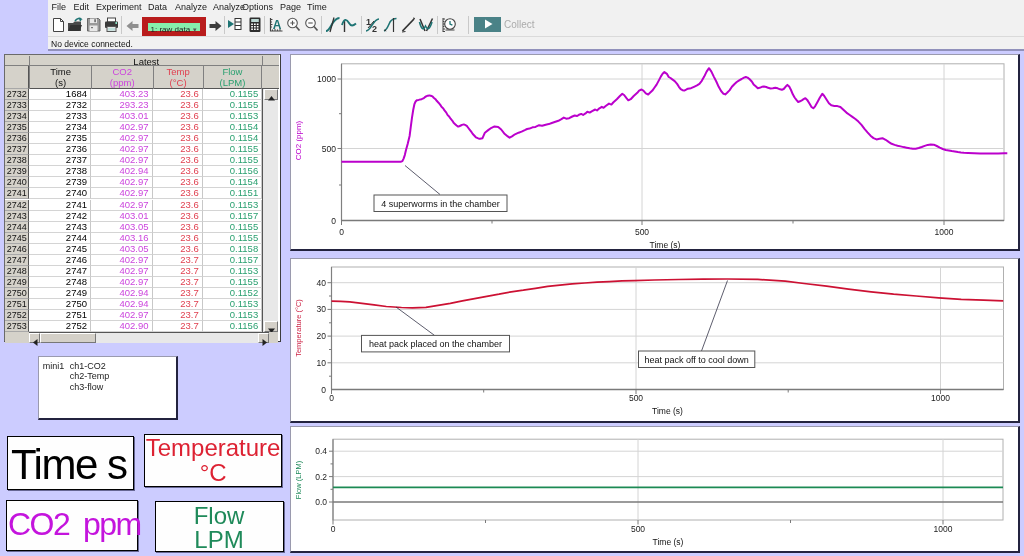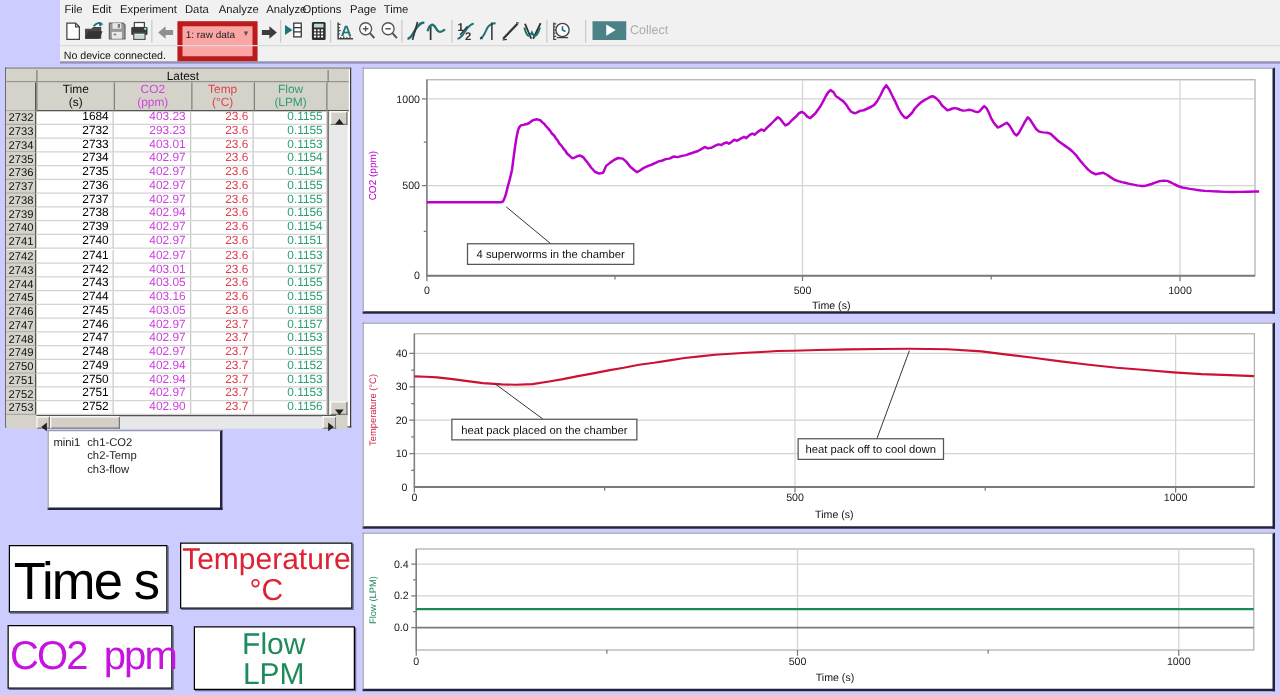--- a/index.html
+++ b/index.html
@@ -2,21 +2,21 @@
 <html><head><meta charset="utf-8"><style>
 * { margin:0; padding:0; box-sizing:border-box; }
 html,body { width:1024px; height:556px; overflow:hidden; font-family:"Liberation Sans",sans-serif; }
 #page { position:relative; width:1024px; height:556px; background:#ccccff; }
 #chrome { position:absolute; left:0; top:0; width:1024px; height:51px; background:#f1f1f1; border-bottom:2px solid #9191bb;margin-left:48px; }
 #menubar { position:absolute; left:0; top:0; width:1024px; height:14px; }
 #menubar span { position:absolute; top:2px; font-size:9px; color:#1a1a1a; }
 #toolbar { position:absolute; left:0; top:0; width:1024px; height:51px; }
 .ic { position:absolute; }
 .sep { position:absolute; top:16px; width:1px; height:18px; background:#c9c9c9; }
-#combo { position:absolute; left:93.5px; top:17px; width:64px; height:32px; background:#fca5a5; border:4px solid #b91c1c; font-size:8px; color:#222; line-height:13px; padding-left:3px; }
+#combo { position:absolute; left:93.5px; top:17px; width:64px; height:20px; background:#86efac; border:6px solid #b91c1c; font-size:8px; color:#222; line-height:13px; padding-left:3px; }
 #combo .chev { position:absolute; right:3px; top:0; color:#555; font-size:7px; }
 #collectbtn { position:absolute; left:426px; top:16.5px; width:27px; height:15.5px; background:#4a8287; display:flex; align-items:center; justify-content:center; }
 #collectlbl { position:absolute; left:456px; top:19px; font-size:10px; color:#ababab; }
 #statusbar { position:absolute; left:0; top:36px; width:1024px; height:13px; border-top:1px solid #dadada; }
 #statusbar span { position:absolute; left:3px; top:2px; font-size:8.5px; color:#111; }
 
 
 #table { position:absolute; left:4px; top:54px; width:276.5px; height:288px; background:#fff; border:1px solid #6a6a6a; border-right:1.5px solid #3c3c3c; border-bottom:1.5px solid #3c3c3c; }
 #th1 { position:absolute; left:0; top:0; width:274px; height:11px; background:#d5d2ca; border-bottom:1px solid #808080; }
 #th1 .latest { position:absolute; left:24.3px; width:234px; text-align:center; font-size:9.5px; color:#111; top:0.5px; border-left:1px solid #808080; border-right:1px solid #808080; height:10px; }
@@ -43,21 +43,21 @@
 #corner { position:absolute; left:0; top:277.2px; width:24.3px; height:11px; background:#d5d2ca; }
 #corner2 { position:absolute; left:264.3px; top:277.2px; width:9.2px; height:11px; background:#d5d2ca; }
 
 
 .panel { position:absolute; background:#fff; border:1px solid #9a9aae; border-right:2px solid #23233f; border-bottom:2px solid #23233f; }
 #p1 { left:290px; top:53.5px; width:730px; height:197px; }
 #p2 { left:289.5px; top:258px; width:730px; height:164.5px; }
 #p3 { left:289.5px; top:425.5px; width:730px; height:127.5px; }
 
 
-#minibox { position:absolute; left:37.8px; top:344px; width:140.6px; height:64px; background:#fff; border:1px solid #9a9aae; border-right:2px solid #23233f; border-bottom:2px solid #23233f; font-size:9px; color:#222; }
+#minibox { position:absolute; left:37.8px; top:356px; width:140.6px; height:64px; background:#fff; border:1px solid #9a9aae; border-right:2px solid #23233f; border-bottom:2px solid #23233f; font-size:9px; color:#222; }
 #minibox .col1 { position:absolute; left:4px; top:4px; }
 #minibox .col2 { position:absolute; left:31px; top:4px; line-height:10.3px; }
 .meter { position:absolute; background:#fefefe; border:1px solid #000; box-shadow:1px 1px 0 rgba(20,20,60,.55); }
 #mTime { left:7px; top:435.8px; width:127px; height:53.8px; color:#000; }
 #mTime .txt { position:absolute; left:3px; top:4.5px; font-size:42px; letter-spacing:-1.5px; }
 #mTemp { left:144px; top:434.4px; width:138.2px; height:52.4px; color:#dd2233; text-align:center; font-size:24px; line-height:25px; padding-top:0; }
 #mCO2 { left:6px; top:500px; width:132.2px; height:50.5px; color:#c414dd; }
 #mCO2 .txt { position:absolute; left:1px; top:5px; font-size:32px; letter-spacing:-1.5px; }
 #mFlow { left:154.5px; top:501px; width:129px; height:50.5px; color:#1f8a5a; text-align:center; font-size:24px; line-height:24px; padding-top:2px; }
 </style></head>

